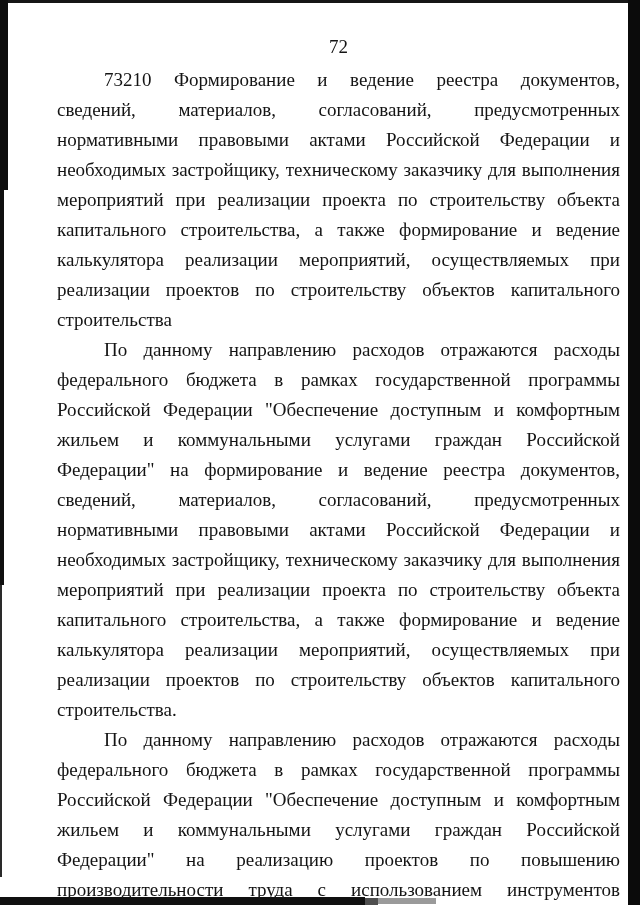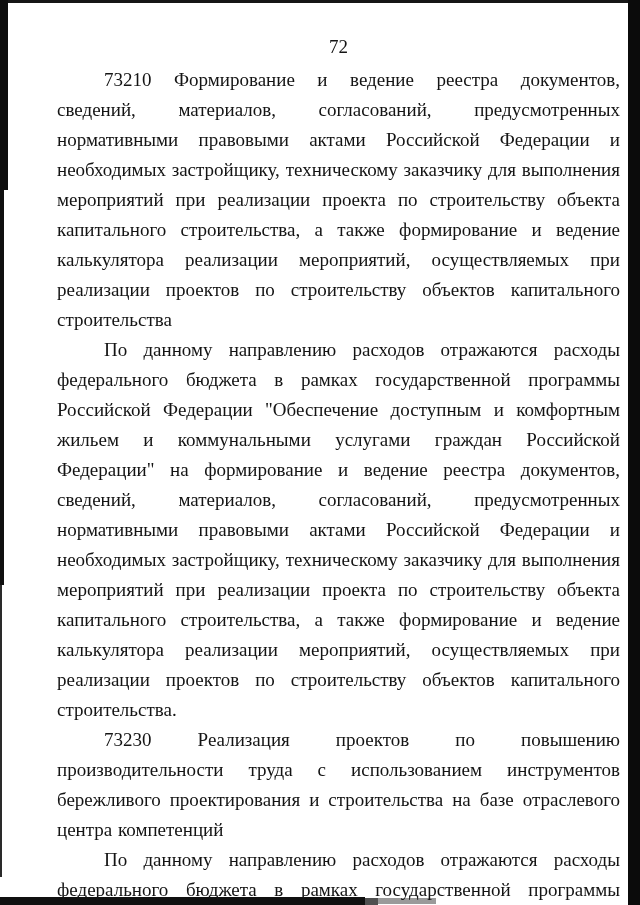--- a/index.html
+++ b/index.html
@@ -84,18 +84,17 @@
   <div class="edge-right"></div>
   <div class="edge-bottom-dark"></div>
   <div class="edge-bottom-mid"></div>
   <div class="edge-bottom-light"></div>
 
   <div class="page-number">72</div>
 
   <div class="content">
     <p>73210 Формирование и ведение реестра документов, сведений, материалов, согласований, предусмотренных нормативными правовыми актами Российской Федерации и необходимых застройщику, техническому заказчику для выполнения мероприятий при реализации проекта по строительству объекта капитального строительства, а также формирование и ведение калькулятора реализации мероприятий, осуществляемых при реализации проектов по строительству объектов капитального строительства</p>
     <p>По данному направлению расходов отражаются расходы федерального бюджета в рамках государственной программы Российской Федерации "Обеспечение доступным и комфортным жильем и коммунальными услугами граждан Российской Федерации" на формирование и ведение реестра документов, сведений, материалов, согласований, предусмотренных нормативными правовыми актами Российской Федерации и необходимых застройщику, техническому заказчику для выполнения мероприятий при реализации проекта по строительству объекта капитального строительства, а также формирование и ведение калькулятора реализации мероприятий, осуществляемых при реализации проектов по строительству объектов капитального строительства.</p>
-    <p>73230 Реализация проектов по повышению производительности труда с использованием инструментов бережливого проектирования и строительства на базе отраслевого центра компетенций</p>
     <p>По данному направлению расходов отражаются расходы федерального бюджета в рамках государственной программы Российской Федерации "Обеспечение доступным и комфортным жильем и коммунальными услугами граждан Российской Федерации" на реализацию проектов по повышению производительности труда с использованием инструментов бережливого проектирования и строительства на базе отраслевого центра компетенций.".</p>
 
   </div>
 
 </div>
 
 </body></html>

